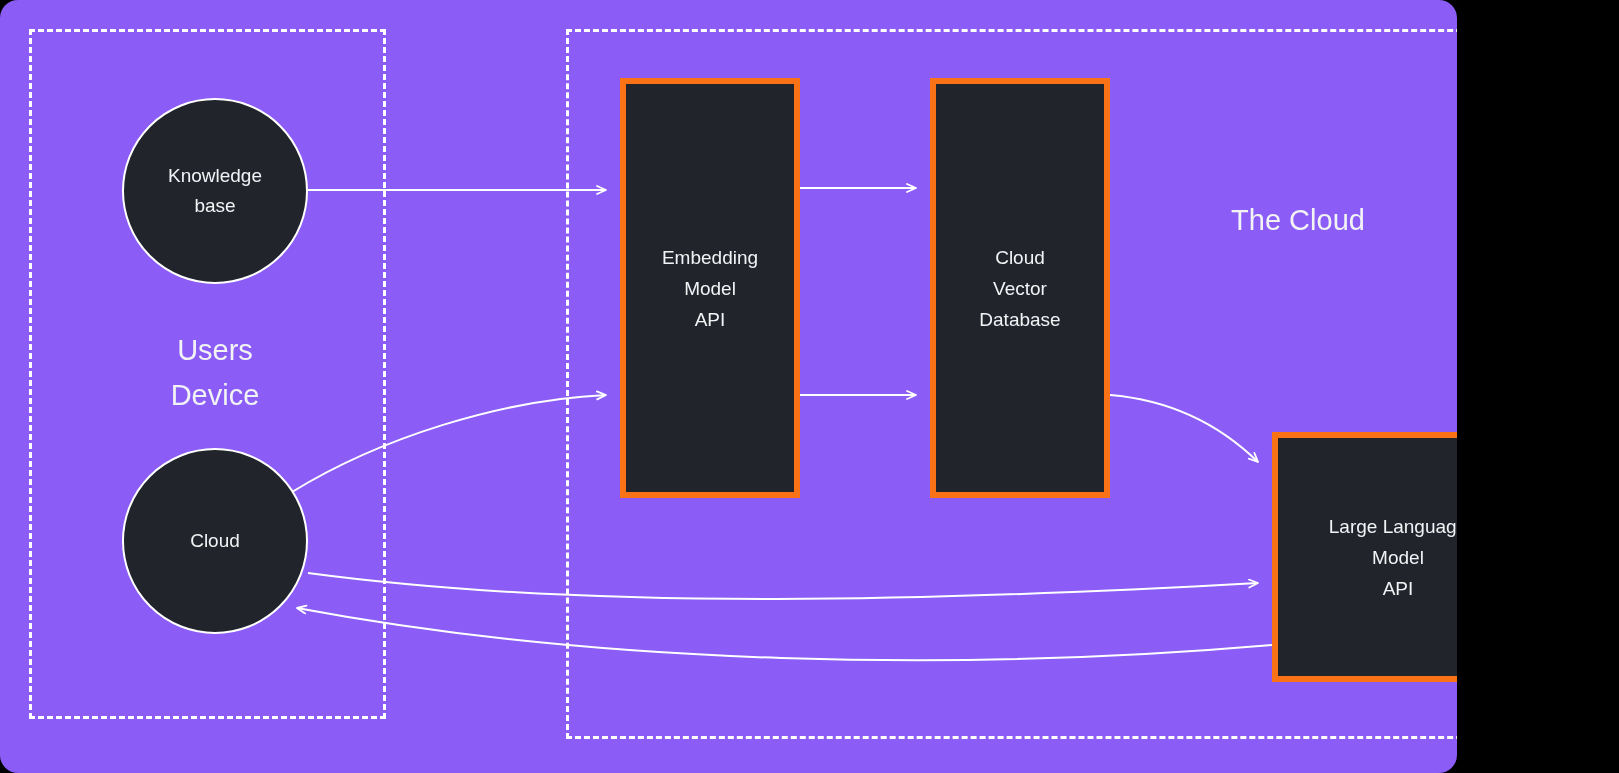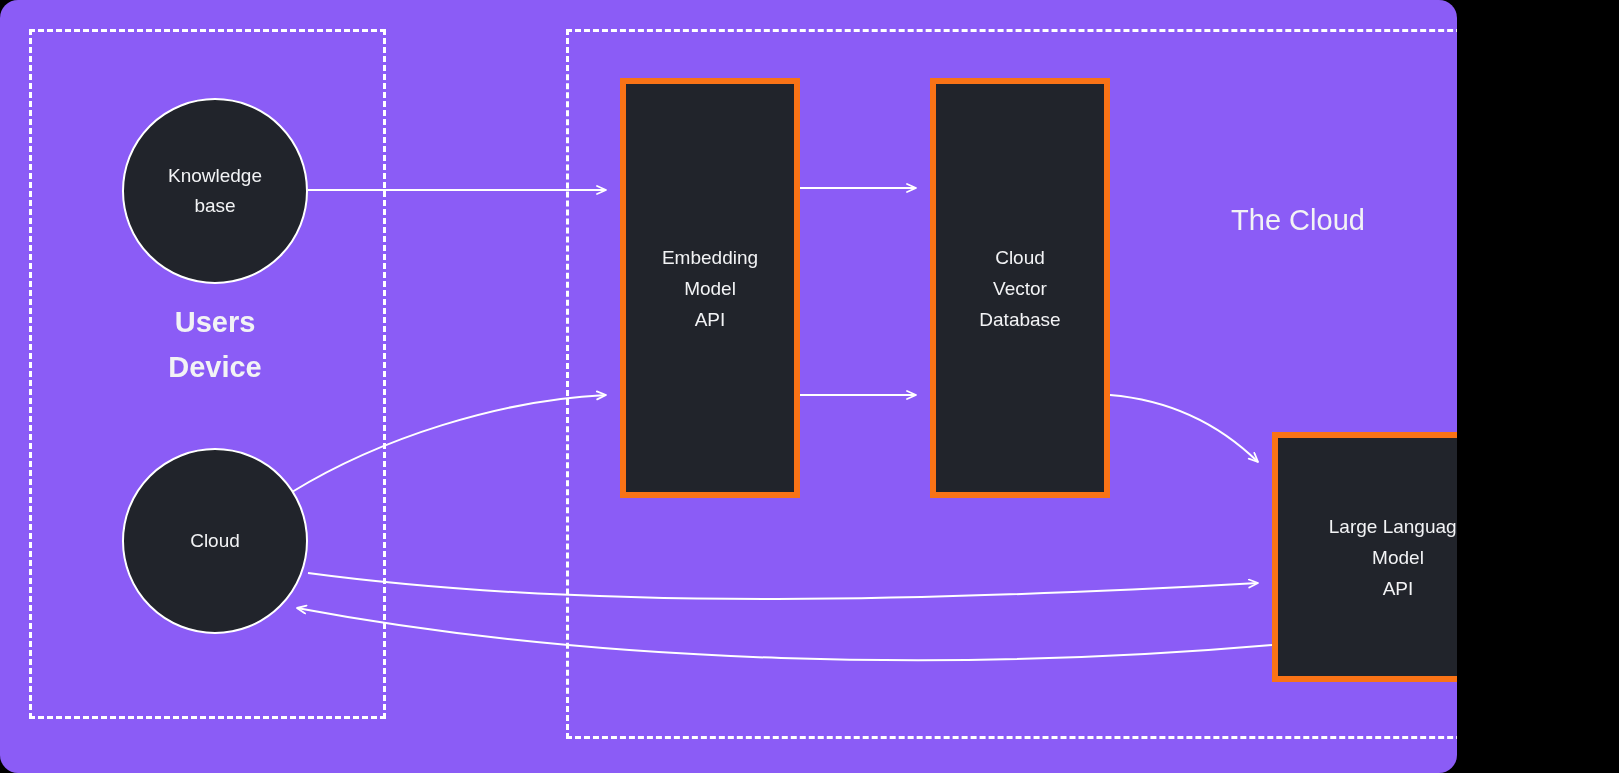--- a/index.html
+++ b/index.html
@@ -75,21 +75,21 @@
 
   
   .region-label {
     position: absolute;
     color: #f2f3f5;
     text-align: center;
     line-height: 45px;
     font-size: 29px;
     white-space: pre-line;
   }
-  #label-users-device { left: 122px;  top: 300px; width: 186px; font-weight: bold; }
+  #label-users-device { left: 122px;  top: 328px; width: 186px; }
   #label-the-cloud    { left: 1178px; top: 198px; width: 240px; text-align: center; }
 </style>
 </head>
 <body>
 
 <div id="canvas">
 
   <div class="region" id="region-device"></div>
   <div class="region" id="region-cloud"></div>
 

